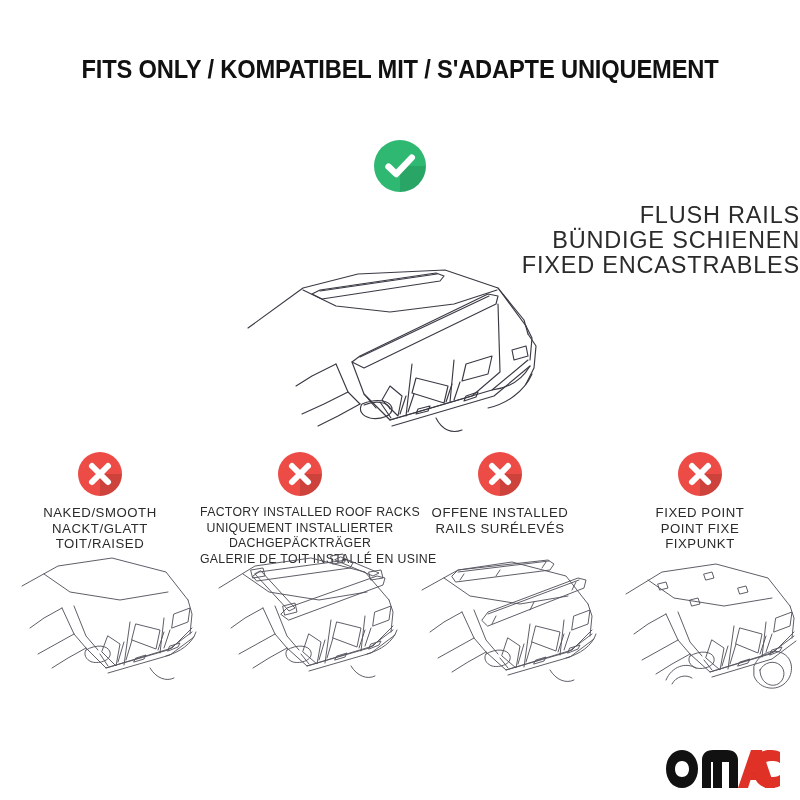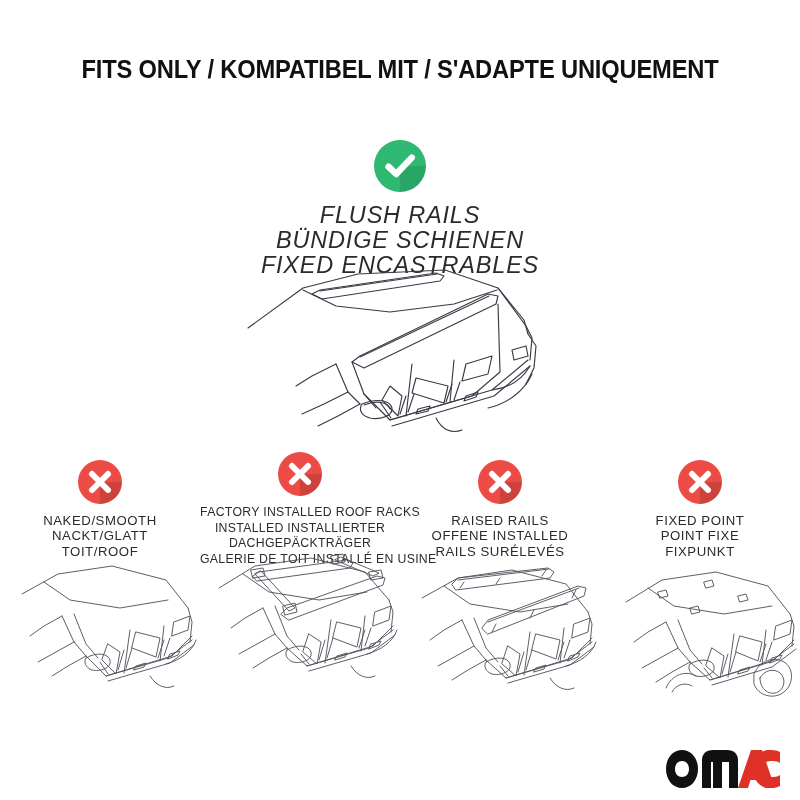--- a/index.html
+++ b/index.html
@@ -31,22 +31,21 @@
     transform: scaleX(0.93);
     white-space: nowrap;
   }
 
   
   .hero {
     position: absolute;
     top: 140px;
     left: 0;
     width: 800px;
-    text-align: center;
-    font-style: italic;
+    text-align: right;
   }
   .badge-ok {
     width: 52px;
     height: 52px;
     margin: 0 auto;
     position: relative;
     border-radius: 50%;
     background: #2eb872;
     overflow: hidden;
   }
@@ -94,21 +93,20 @@
     width: 320px;
   }
 
   
   .grid {
     position: absolute;
     top: 452px;
     left: 0;
     width: 800px;
     display: flex;
-    align-items: center;
   }
   .cell {
     width: 200px;
     text-align: center;
     position: relative;
   }
   .cell-label {
     margin-top: 9px;
     font-size: 13.2px;
     line-height: 15.6px;
@@ -219,21 +217,21 @@
   <div class="cell">
     <div class="badge-no">
       <div class="shadow"></div>
       <svg width="44" height="44" viewBox="0 0 44 44" aria-hidden="true">
         <path d="M14 14 L30 30 M30 14 L14 30" stroke="#ffffff" stroke-width="6" stroke-linecap="round"></path>
       </svg>
     </div>
     <div class="cell-label">
       <div>NAKED/SMOOTH</div>
       <div>NACKT/GLATT</div>
-      <div>TOIT/ROOF</div>
+      <div>TOIT/RAISED</div>
     </div>
     <div class="cell-car c1">
       <svg viewBox="0 0 200 140" width="200" height="140" aria-hidden="true">
         <g fill="none" stroke="#555560" stroke-width="0.95" stroke-linecap="round" stroke-linejoin="round">
           <path d="M22 34 L58 14 L112 6 L166 20 L188 48"></path>
           <path d="M44 22 L70 40 L120 48 L168 40"></path>
           <path d="M188 48 L192 62 L190 82"></path>
           <path d="M62 56 L74 82 L86 96"></path>
           <path d="M74 54 L86 84 L98 98"></path>
           <path d="M86 96 L106 116 L172 96 L192 76"></path>
@@ -264,21 +262,21 @@
 
   <div class="cell">
     <div class="badge-no">
       <div class="shadow"></div>
       <svg width="44" height="44" viewBox="0 0 44 44" aria-hidden="true">
         <path d="M14 14 L30 30 M30 14 L14 30" stroke="#ffffff" stroke-width="6" stroke-linecap="round"></path>
       </svg>
     </div>
     <div class="cell-label wide">
       <div>FACTORY INSTALLED ROOF RACKS</div>
-      <div>INSTALLED INSTALLIERTER</div>
+      <div>UNIQUEMENT INSTALLIERTER</div>
       <div>DACHGEPÄCKTRÄGER</div>
       <div>GALERIE DE TOIT INSTALLÉ EN USINE</div>
     </div>
     <div class="cell-car c2">
       <svg viewBox="0 0 212 140" width="212" height="140" aria-hidden="true">
         <g fill="none" stroke="#555560" stroke-width="0.95" stroke-linecap="round" stroke-linejoin="round">
 
           <path d="M24 40 L60 18 L116 10 L170 24 L194 52"></path>
           <path d="M48 26 L74 44 L124 52 L172 44"></path>
 
@@ -325,21 +323,20 @@
   </div>
 
   <div class="cell">
     <div class="badge-no">
       <div class="shadow"></div>
       <svg width="44" height="44" viewBox="0 0 44 44" aria-hidden="true">
         <path d="M14 14 L30 30 M30 14 L14 30" stroke="#ffffff" stroke-width="6" stroke-linecap="round"></path>
       </svg>
     </div>
     <div class="cell-label">
-      <div>RAISED RAILS</div>
       <div>OFFENE INSTALLED</div>
       <div>RAILS SURÉLEVÉS</div>
     </div>
     <div class="cell-car c3">
       <svg viewBox="0 0 200 140" width="200" height="140" aria-hidden="true">
         <g fill="none" stroke="#555560" stroke-width="0.95" stroke-linecap="round" stroke-linejoin="round">
           <path d="M22 38 L58 18 L112 10 L166 24 L188 52"></path>
           <path d="M44 26 L70 44 L120 52 L168 44"></path>
 
           <path d="M52 24 L58 18 L148 8 L154 12 L150 18 L56 30 Z"></path>

